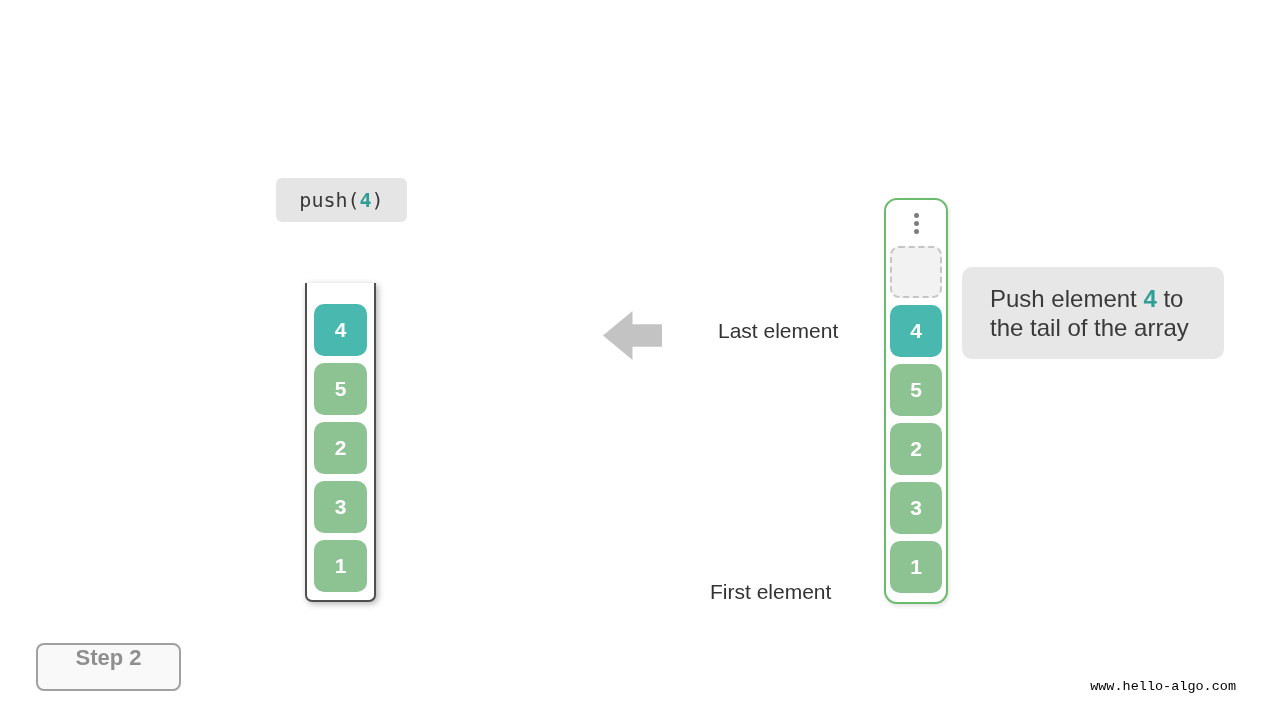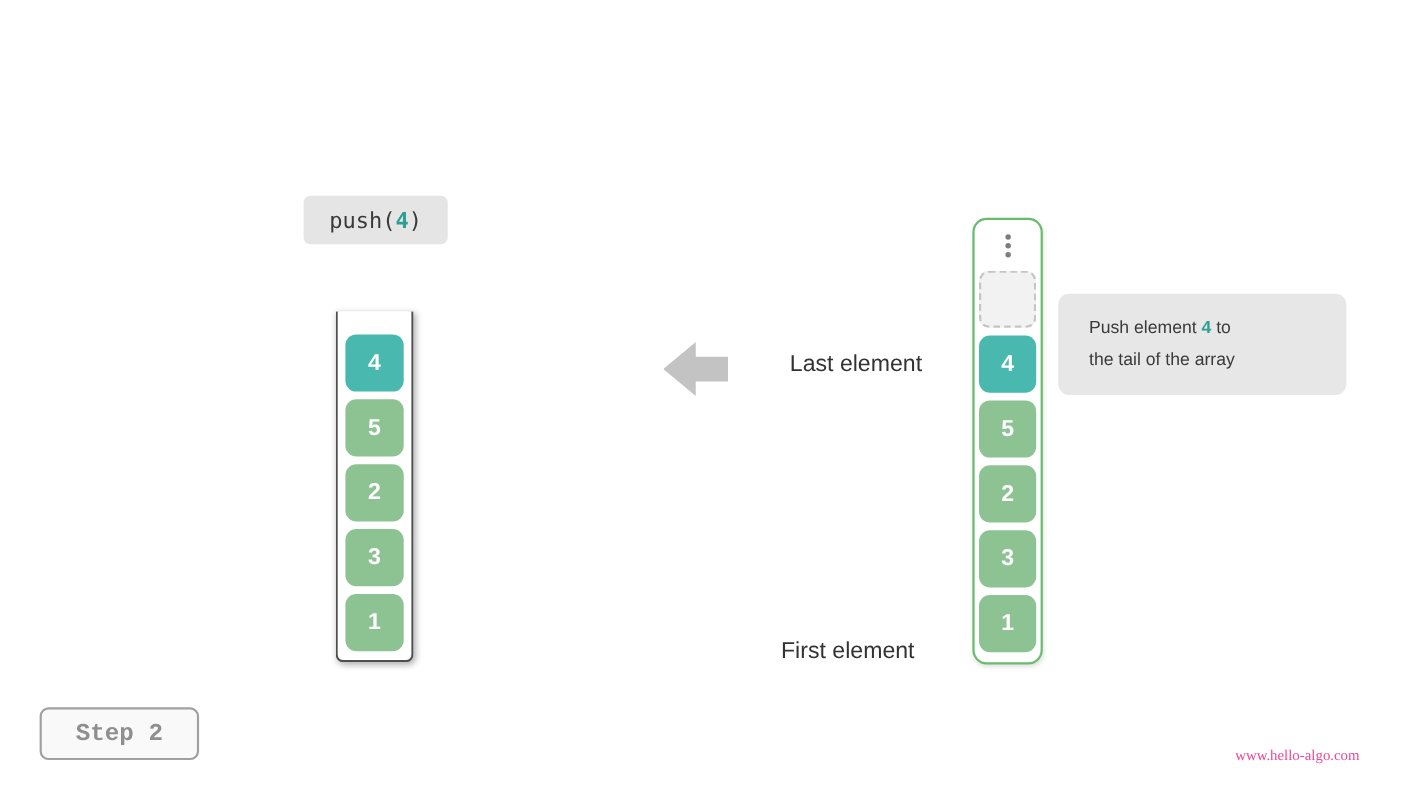--- a/index.html
+++ b/index.html
@@ -91,39 +91,39 @@
     border: 2px dashed #c5c5c5; border-radius: 9px;
     background: #f2f2f2;
   }
 
   
   .callout {
     position: absolute; left: 962px; top: 267px;
     width: 262px; height: 92px;
     background: #e7e7e7; border-radius: 10px;
     padding: 17px 0 0 28px;
-    font-size: 16px; line-height: 29px; color: #3a3a3a;
+    font-size: 24px; line-height: 29px; color: #3a3a3a;
   }
   .callout .hl { color: #2f9e94; font-weight: bold; }
 
   
   .step-badge {
     position: absolute; left: 36px; top: 643px;
     width: 145px; height: 48px;
     background: #f9f9f9; border: 2px solid #a0a0a0; border-radius: 8px;
-    display: flex; align-items: center; justify-content: center;
-    font-family: Liberation Mono, monospace;
+    display: flex; align-items: flex-start; justify-content: center;
+    font-family: Liberation Sans, sans-serif;
     font-size: 22px; font-weight: bold; color: #8f8f8f;
   }
 
   
   .watermark {
     position: absolute; right: 44px; top: 679px;
-    font-family: Liberation Serif, serif;
-    font-size: 13.5px; color: #ec4899;
+    font-family: Liberation Mono, monospace;
+    font-size: 13.5px; color: #000000;
   }
 </style>
 </head>
 <body>
 
 <div class="canvas">
 
   <div class="push-label">
     <span>push(</span>
       <span class="hl">4</span>

